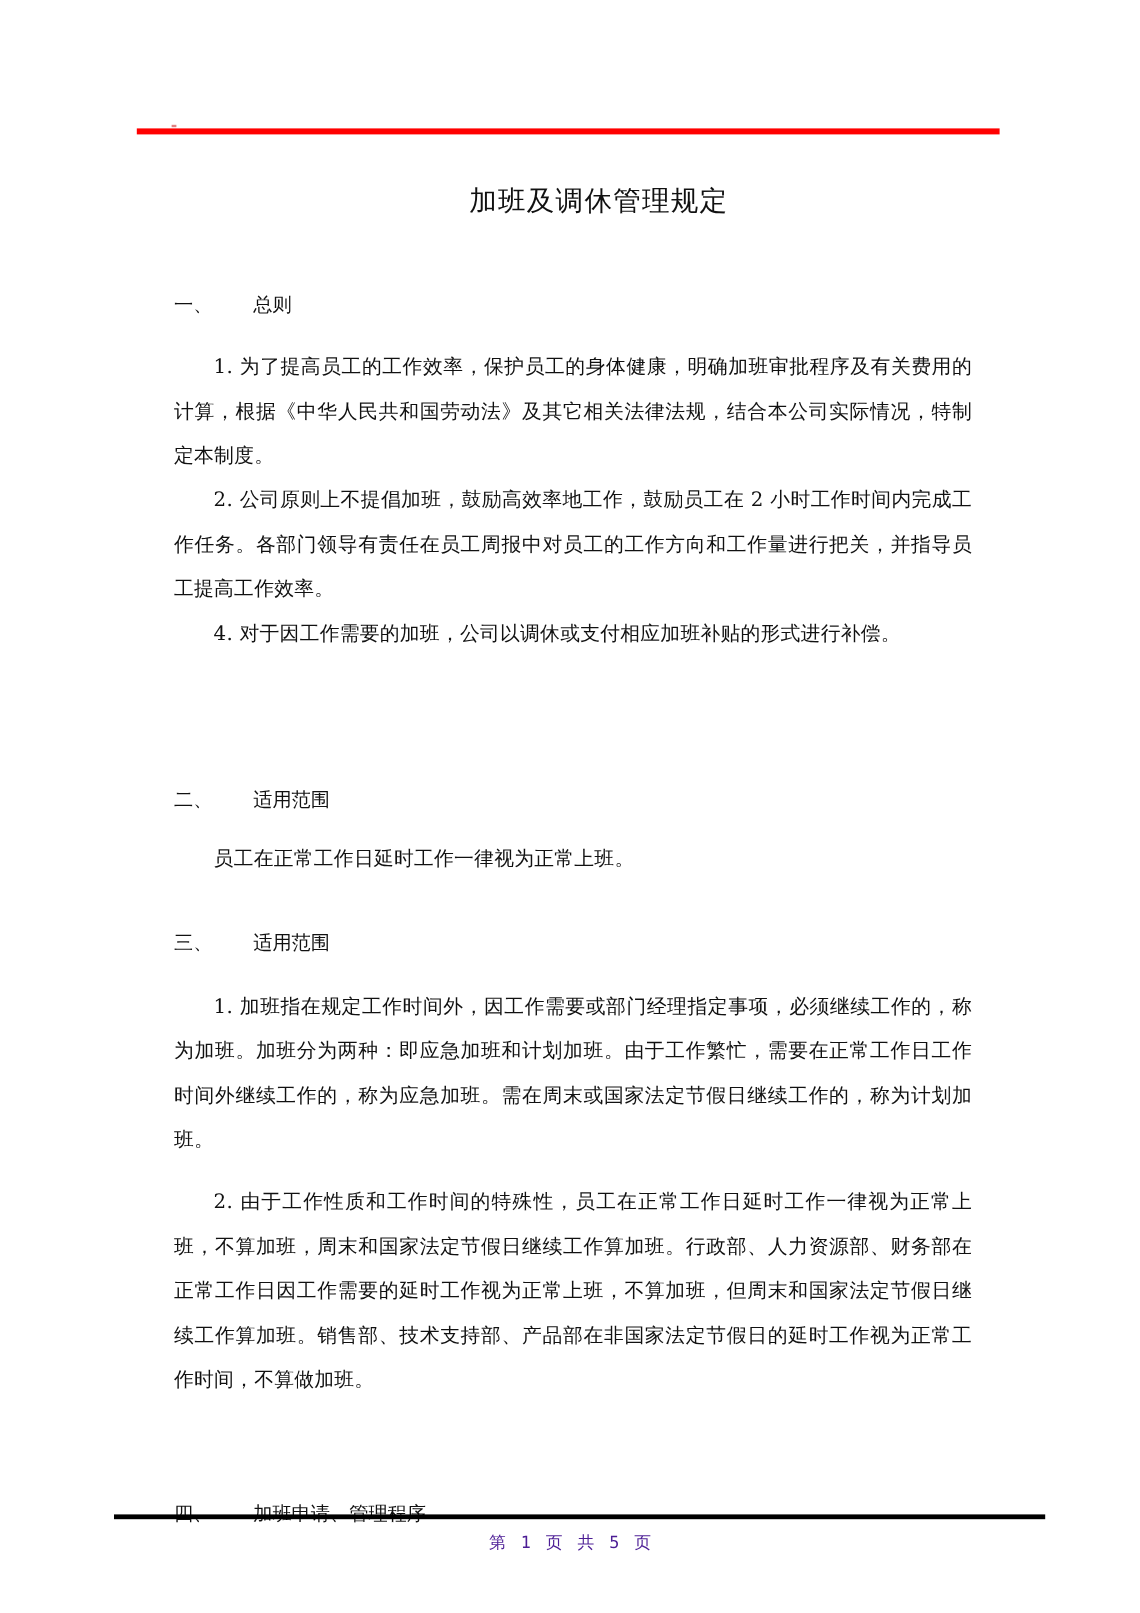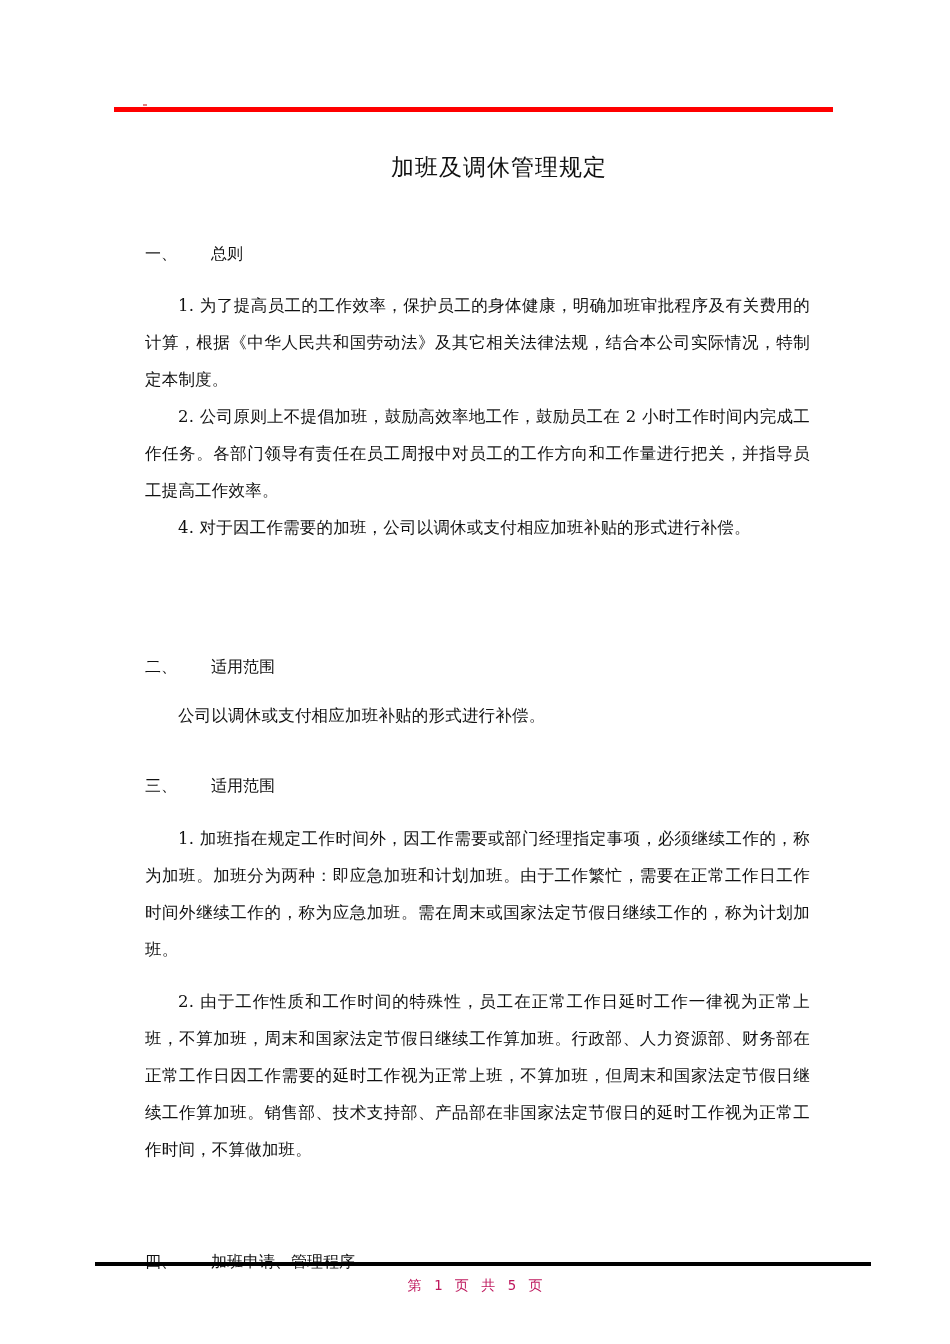--- a/index.html
+++ b/index.html
@@ -9,41 +9,41 @@
     .header-mark { position: absolute; left: 143px; top: 104px; width: 4px; height: 2px; background: #e08080; }
     .title { position: absolute; left: 0; width: 950px; top: 152px; text-align: center;
              font-family: "DejaVu Sans", "Liberation Sans", sans-serif; font-size: 23px; letter-spacing: 1px; padding-left: 24px; }
     .sec { position: absolute; left: 145px; font-family: "DejaVu Sans", "Liberation Sans", sans-serif; font-size: 16px; }
     .sec .num { display: inline-block; width: 66px; }
     .para { position: absolute; left: 145px; width: 665px; font-size: 16.5px; line-height: 37px;
             text-align: justify; text-indent: 33px; letter-spacing: 0.2px; }
     .para.plain { text-indent: 33px; }
     .footer-rule { position: absolute; left: 95px; top: 1262px; width: 776px; height: 4px; background: #000; }
     .footer { position: absolute; left: 0; width: 950px; top: 1277px; text-align: center;
-              font-family: "DejaVu Sans Mono", "Liberation Mono", monospace; font-size: 14px; color: #be185d; word-spacing: 4px; }
+              font-family: "DejaVu Sans Mono", "Liberation Mono", monospace; font-size: 14px; color: #4c1d95; word-spacing: 4px; }
   </style>
 </head>
 <body>
 
 <div class="header-mark"></div>
 <div class="header-rule"></div>
 
 <div class="title">加班及调休管理规定</div>
 
 <div class="sec" style="top:244px;">
   <span class="num">一、</span><span>总则</span>
 </div>
 <div class="para" style="top:287px;">1. 为了提高员工的工作效率，保护员工的身体健康，明确加班审批程序及有关费用的计算，根据《中华人民共和国劳动法》及其它相关法律法规，结合本公司实际情况，特制定本制度。</div>
 <div class="para" style="top:398px;">2. 公司原则上不提倡加班，鼓励高效率地工作，鼓励员工在 2 小时工作时间内完成工作任务。各部门领导有责任在员工周报中对员工的工作方向和工作量进行把关，并指导员工提高工作效率。</div>
 <div class="para" style="top:509px;">4. 对于因工作需要的加班，公司以调休或支付相应加班补贴的形式进行补偿。</div>
 
 <div class="sec" style="top:657px;">
   <span class="num">二、</span><span>适用范围</span>
 </div>
-<div class="para plain" style="top:697px;">公司以调休或支付相应加班补贴的形式进行补偿。</div>
+<div class="para plain" style="top:697px;">员工在正常工作日延时工作一律视为正常上班。</div>
 
 <div class="sec" style="top:776px;">
   <span class="num">三、</span><span>适用范围</span>
 </div>
 <div class="para" style="top:820px;">1. 加班指在规定工作时间外，因工作需要或部门经理指定事项，必须继续工作的，称为加班。加班分为两种：即应急加班和计划加班。由于工作繁忙，需要在正常工作日工作时间外继续工作的，称为应急加班。需在周末或国家法定节假日继续工作的，称为计划加班。</div>
 <div class="para" style="top:983px;">2. 由于工作性质和工作时间的特殊性，员工在正常工作日延时工作一律视为正常上班，不算加班，周末和国家法定节假日继续工作算加班。行政部、人力资源部、财务部在正常工作日因工作需要的延时工作视为正常上班，不算加班，但周末和国家法定节假日继续工作算加班。销售部、技术支持部、产品部在非国家法定节假日的延时工作视为正常工作时间，不算做加班。</div>
 
 <div class="sec" style="top:1208px;margin-top:44px;">
   <span class="num">四、</span><span>加班申请、管理程序</span>
 </div>

